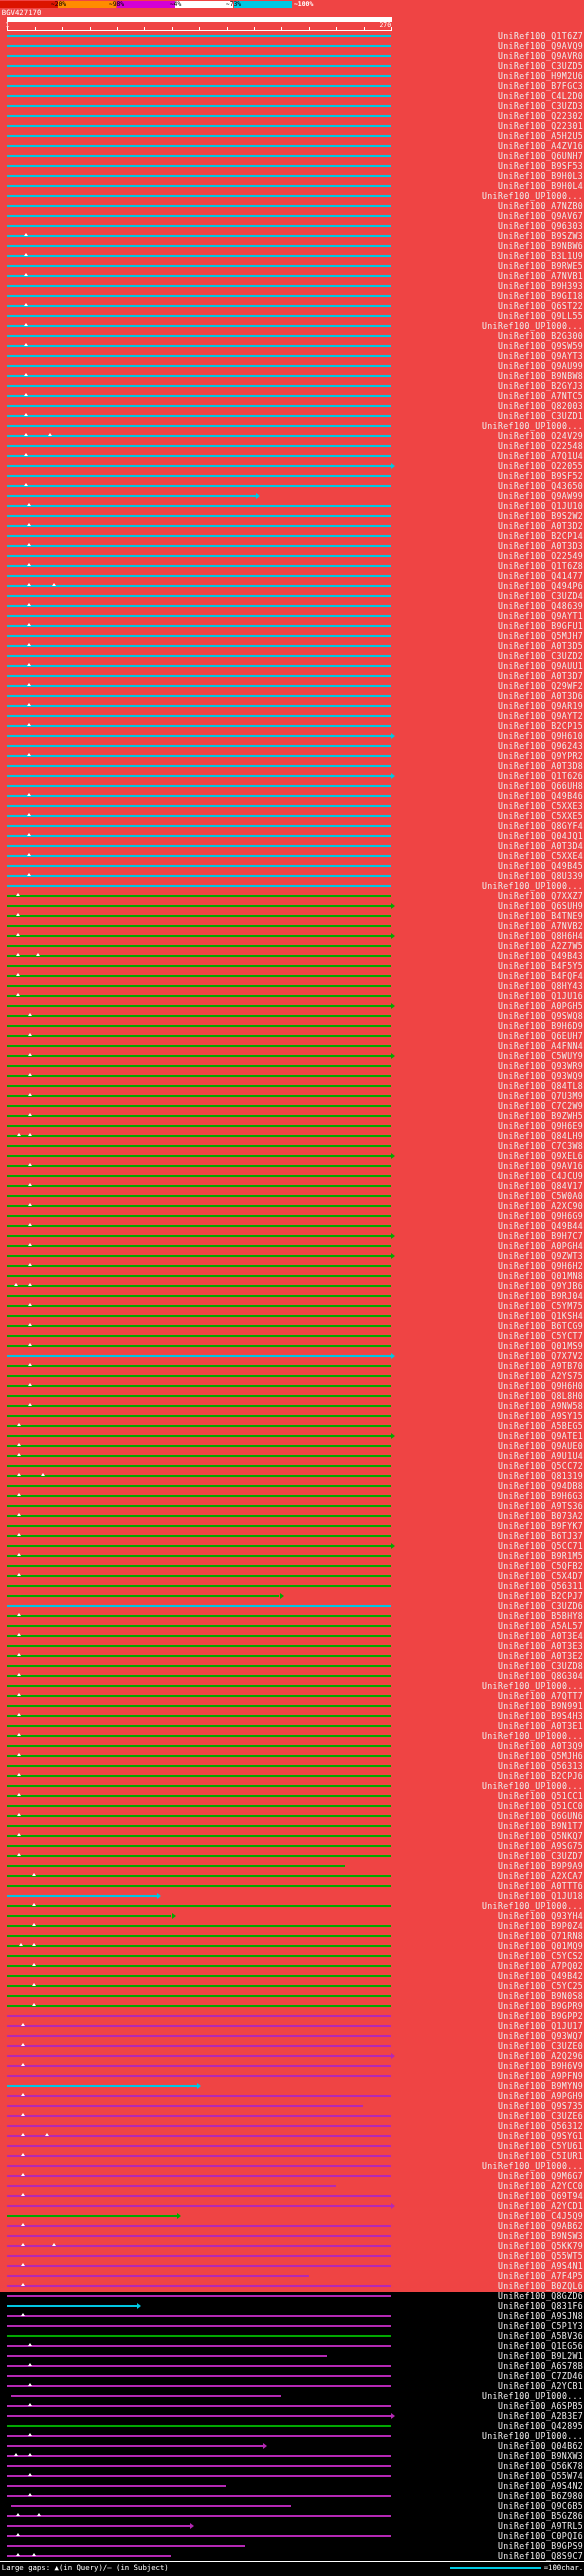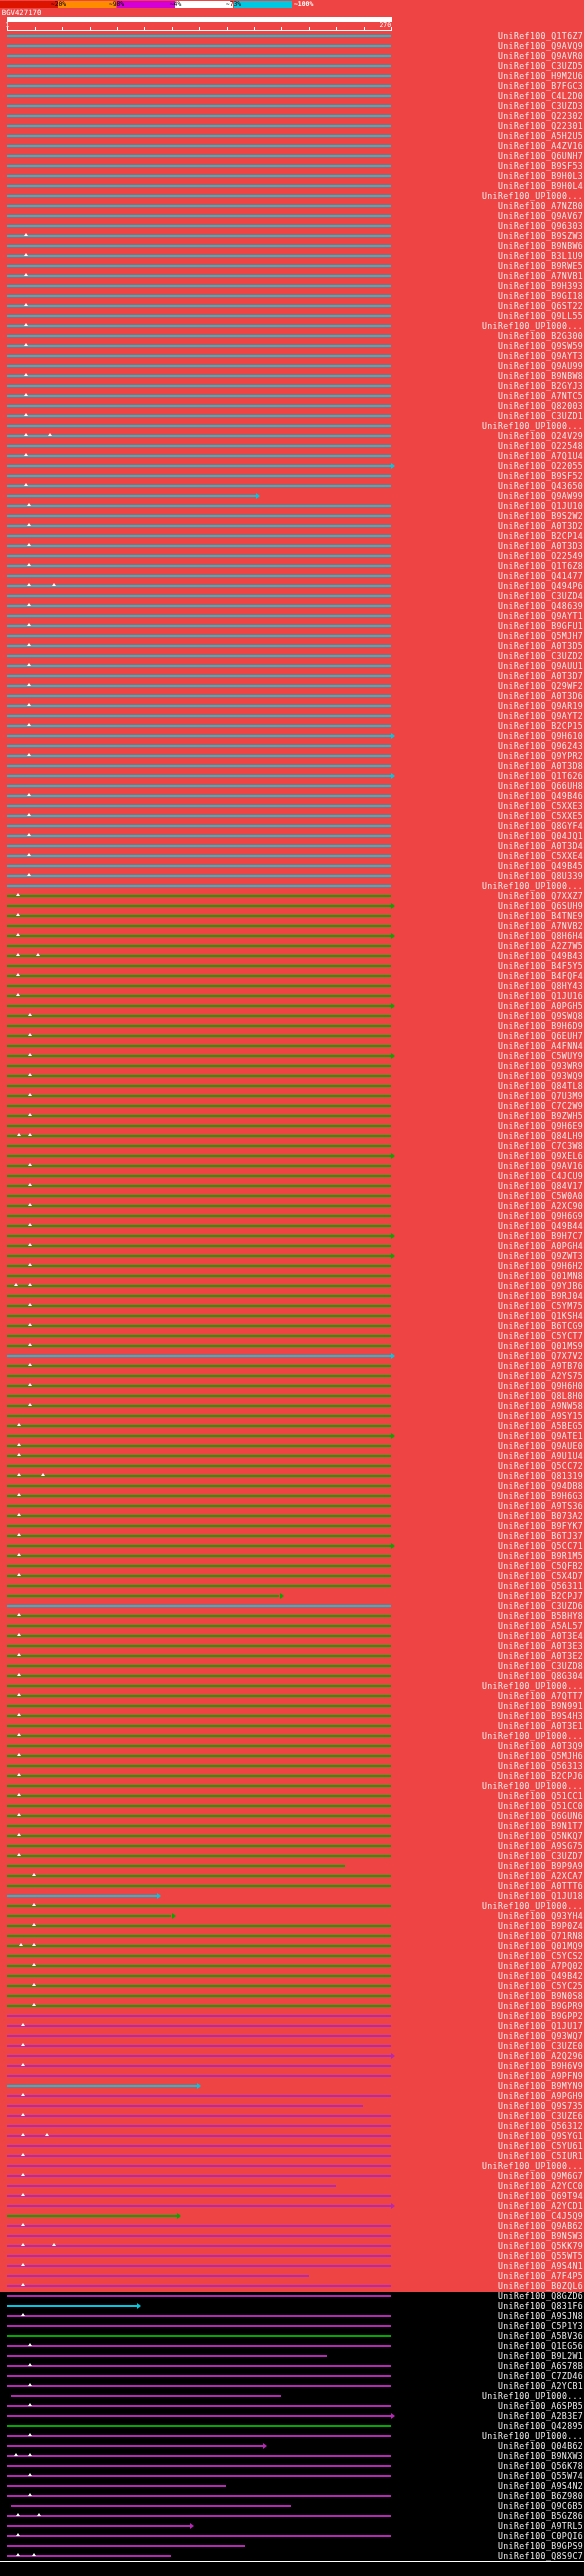--- a/index.html
+++ b/index.html
@@ -1245,15 +1245,22 @@
       <div class="hrow">
         <div class="hbar" style="left: 7.3px; width: 164px; background: rgb(180, 40, 180);"></div>
         <div class="hgap" style="left: 15.5px;"></div>
         <div class="hgap" style="left: 32px;"></div>
         <span class="hlabel">UniRef100_Q8S9C7</span>
       </div>
     </div>
 
   <div class="rule"></div>
 
+  <div class="legend">
+    <span>Large gaps: ▲(in Query)/— (in Subject)</span>
+    <span class="scalegrp">
+      <span class="scaleline" style="background: rgb(0, 200, 225); width: 91px;"></span>
+      <span>=100char.</span>
+    </span>
+  </div>
 
 </div>
 
 
 </body></html>

